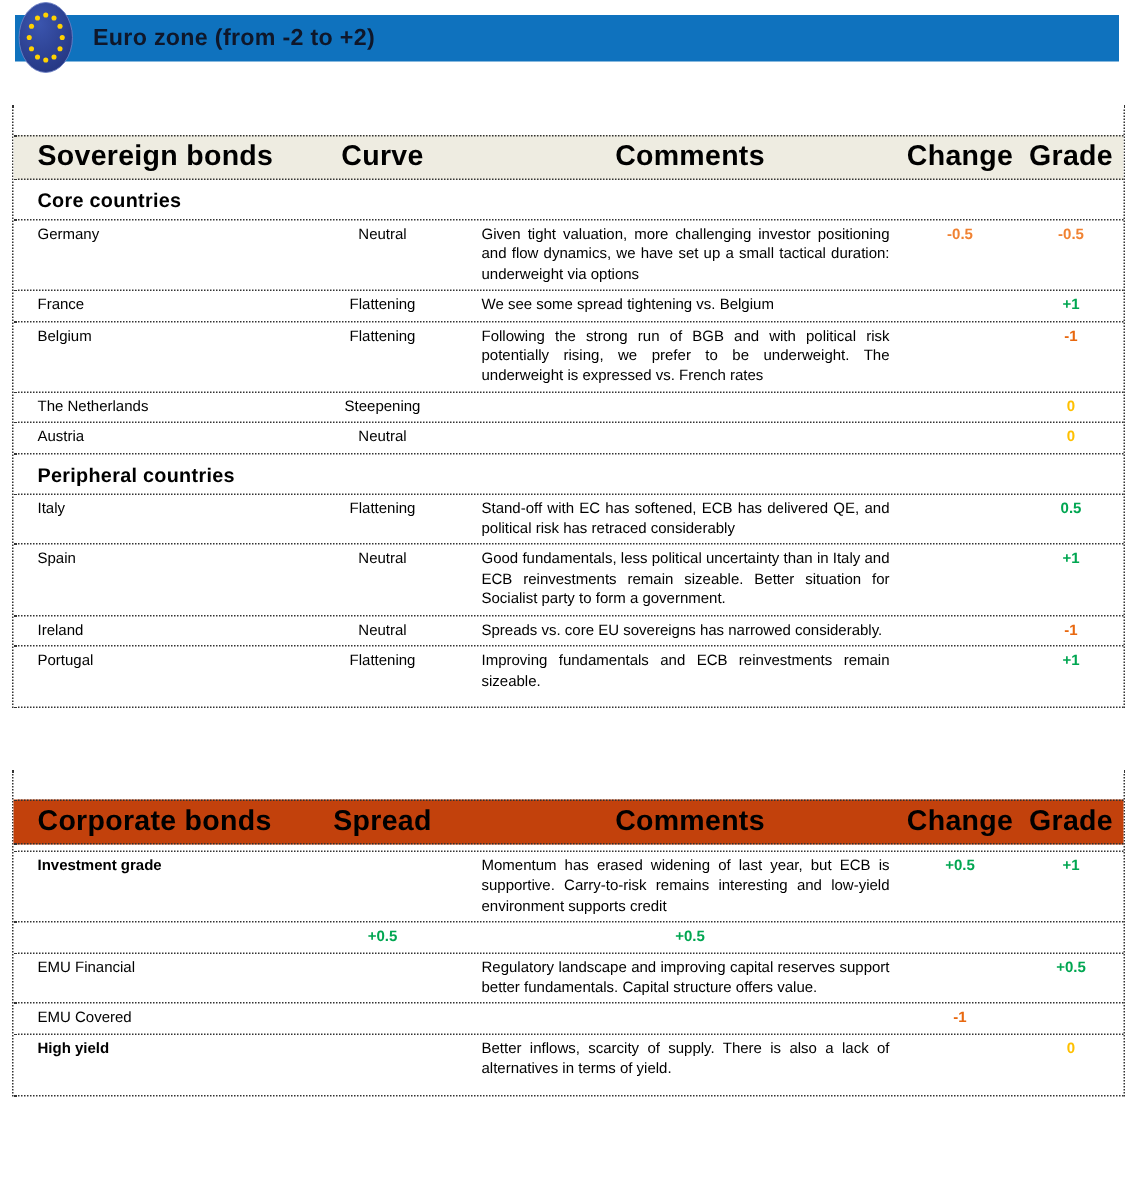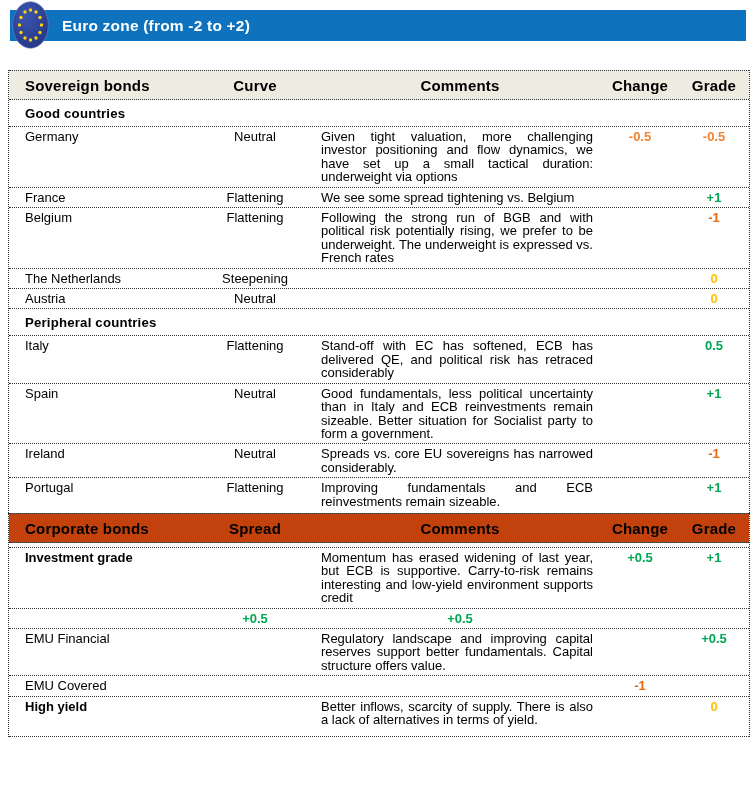--- a/index.html
+++ b/index.html
@@ -8,47 +8,47 @@
     width:753px; height:785px; position:relative; overflow:hidden;
     font-family:"Liberation Sans", sans-serif; color:#000;
   }
   
   .topbar {
     position:absolute; left:10px; top:10px; width:736px; height:31px;
     background:#0F72BE;
   }
   .topbar .title {
     position:absolute; left:52px; top:0; height:31px; line-height:31px;
-    color:#ffffff; font-weight:bold; font-size:15.5px; letter-spacing:0.2px;
+    color:#0f172a; font-weight:bold; font-size:15.5px; letter-spacing:0.2px;
     white-space:nowrap;
   }
   .emblem { position:absolute; left:2px; top:-9px; width:37px; height:48px; }
   
   .tbl {
     position:absolute; left:8px; width:742px;
     border-left:1px dotted #333; border-right:1px dotted #333;
   }
   #tbl-0 { top:70px; }
   #tbl-1 { top:513px; }
   .grid5 { display:grid; grid-template-columns:182px 128px 282px 78px 70px; }
   .thead {
     background:#EEECE1; height:30px; align-items:center;
     border-top:1px dotted #333; border-bottom:1px dotted #333;
-    font-weight:bold; font-size:15px; letter-spacing:0.2px;
+    font-weight:bold; font-size:19px; letter-spacing:0.2px;margin-top:20px;
   }
   .thead .name { padding-left:16px; }
   .thead .hcomment, .thead .curve, .thead .change, .thead .grade { text-align:center; }
   .spacer { height:5px; border-bottom:1px dotted #333; }
   .srow {
     border-bottom:1px dotted #333; padding:6px 0 5px 16px;
     font-weight:bold; font-size:13.2px; letter-spacing:0.2px;
   }
   .trow {
     border-bottom:1px dotted #333; padding:3px 0;
-    font-size:13px; line-height:13.4px; align-items:start;
+    font-size:10px; line-height:13.4px; align-items:start;
   }
   .trow:last-child { padding-bottom:10px; }
   .cell.name { padding-left:16px; padding-right:4px; }
   .cell.name.bold { font-weight:bold; }
   .cell.curve { text-align:center; }
   .cell.comment { text-align:justify; padding-right:8px; padding-left:2px; }
   .cell.change, .cell.grade { text-align:center; font-weight:bold; }
 </style>
 </head>
 <body>
@@ -84,21 +84,21 @@
 <div class="tbl" id="tbl-0">
   <div class="thead grid5" style="background: rgb(238, 236, 225);">
     <div class="cell name">Sovereign bonds</div>
     <div class="cell curve">Curve</div>
     <div class="cell hcomment">Comments</div>
     <div class="cell change">Change</div>
     <div class="cell grade">Grade</div>
   </div>
   <div class="rows">
   <div class="srow">
-    <span>Good countries</span>
+    <span>Core countries</span>
   </div>
 
   <div class="trow grid5">
     <div class="cell name">Germany</div>
     <div class="cell curve">Neutral</div>
     <div class="cell comment">Given tight valuation, more challenging investor positioning and flow dynamics, we have set up a small tactical duration: underweight via options</div>
     <div class="cell change" style="color: rgb(240, 130, 50);">-0.5</div>
     <div class="cell grade" style="color: rgb(240, 130, 50);">-0.5</div>
   </div>
 

